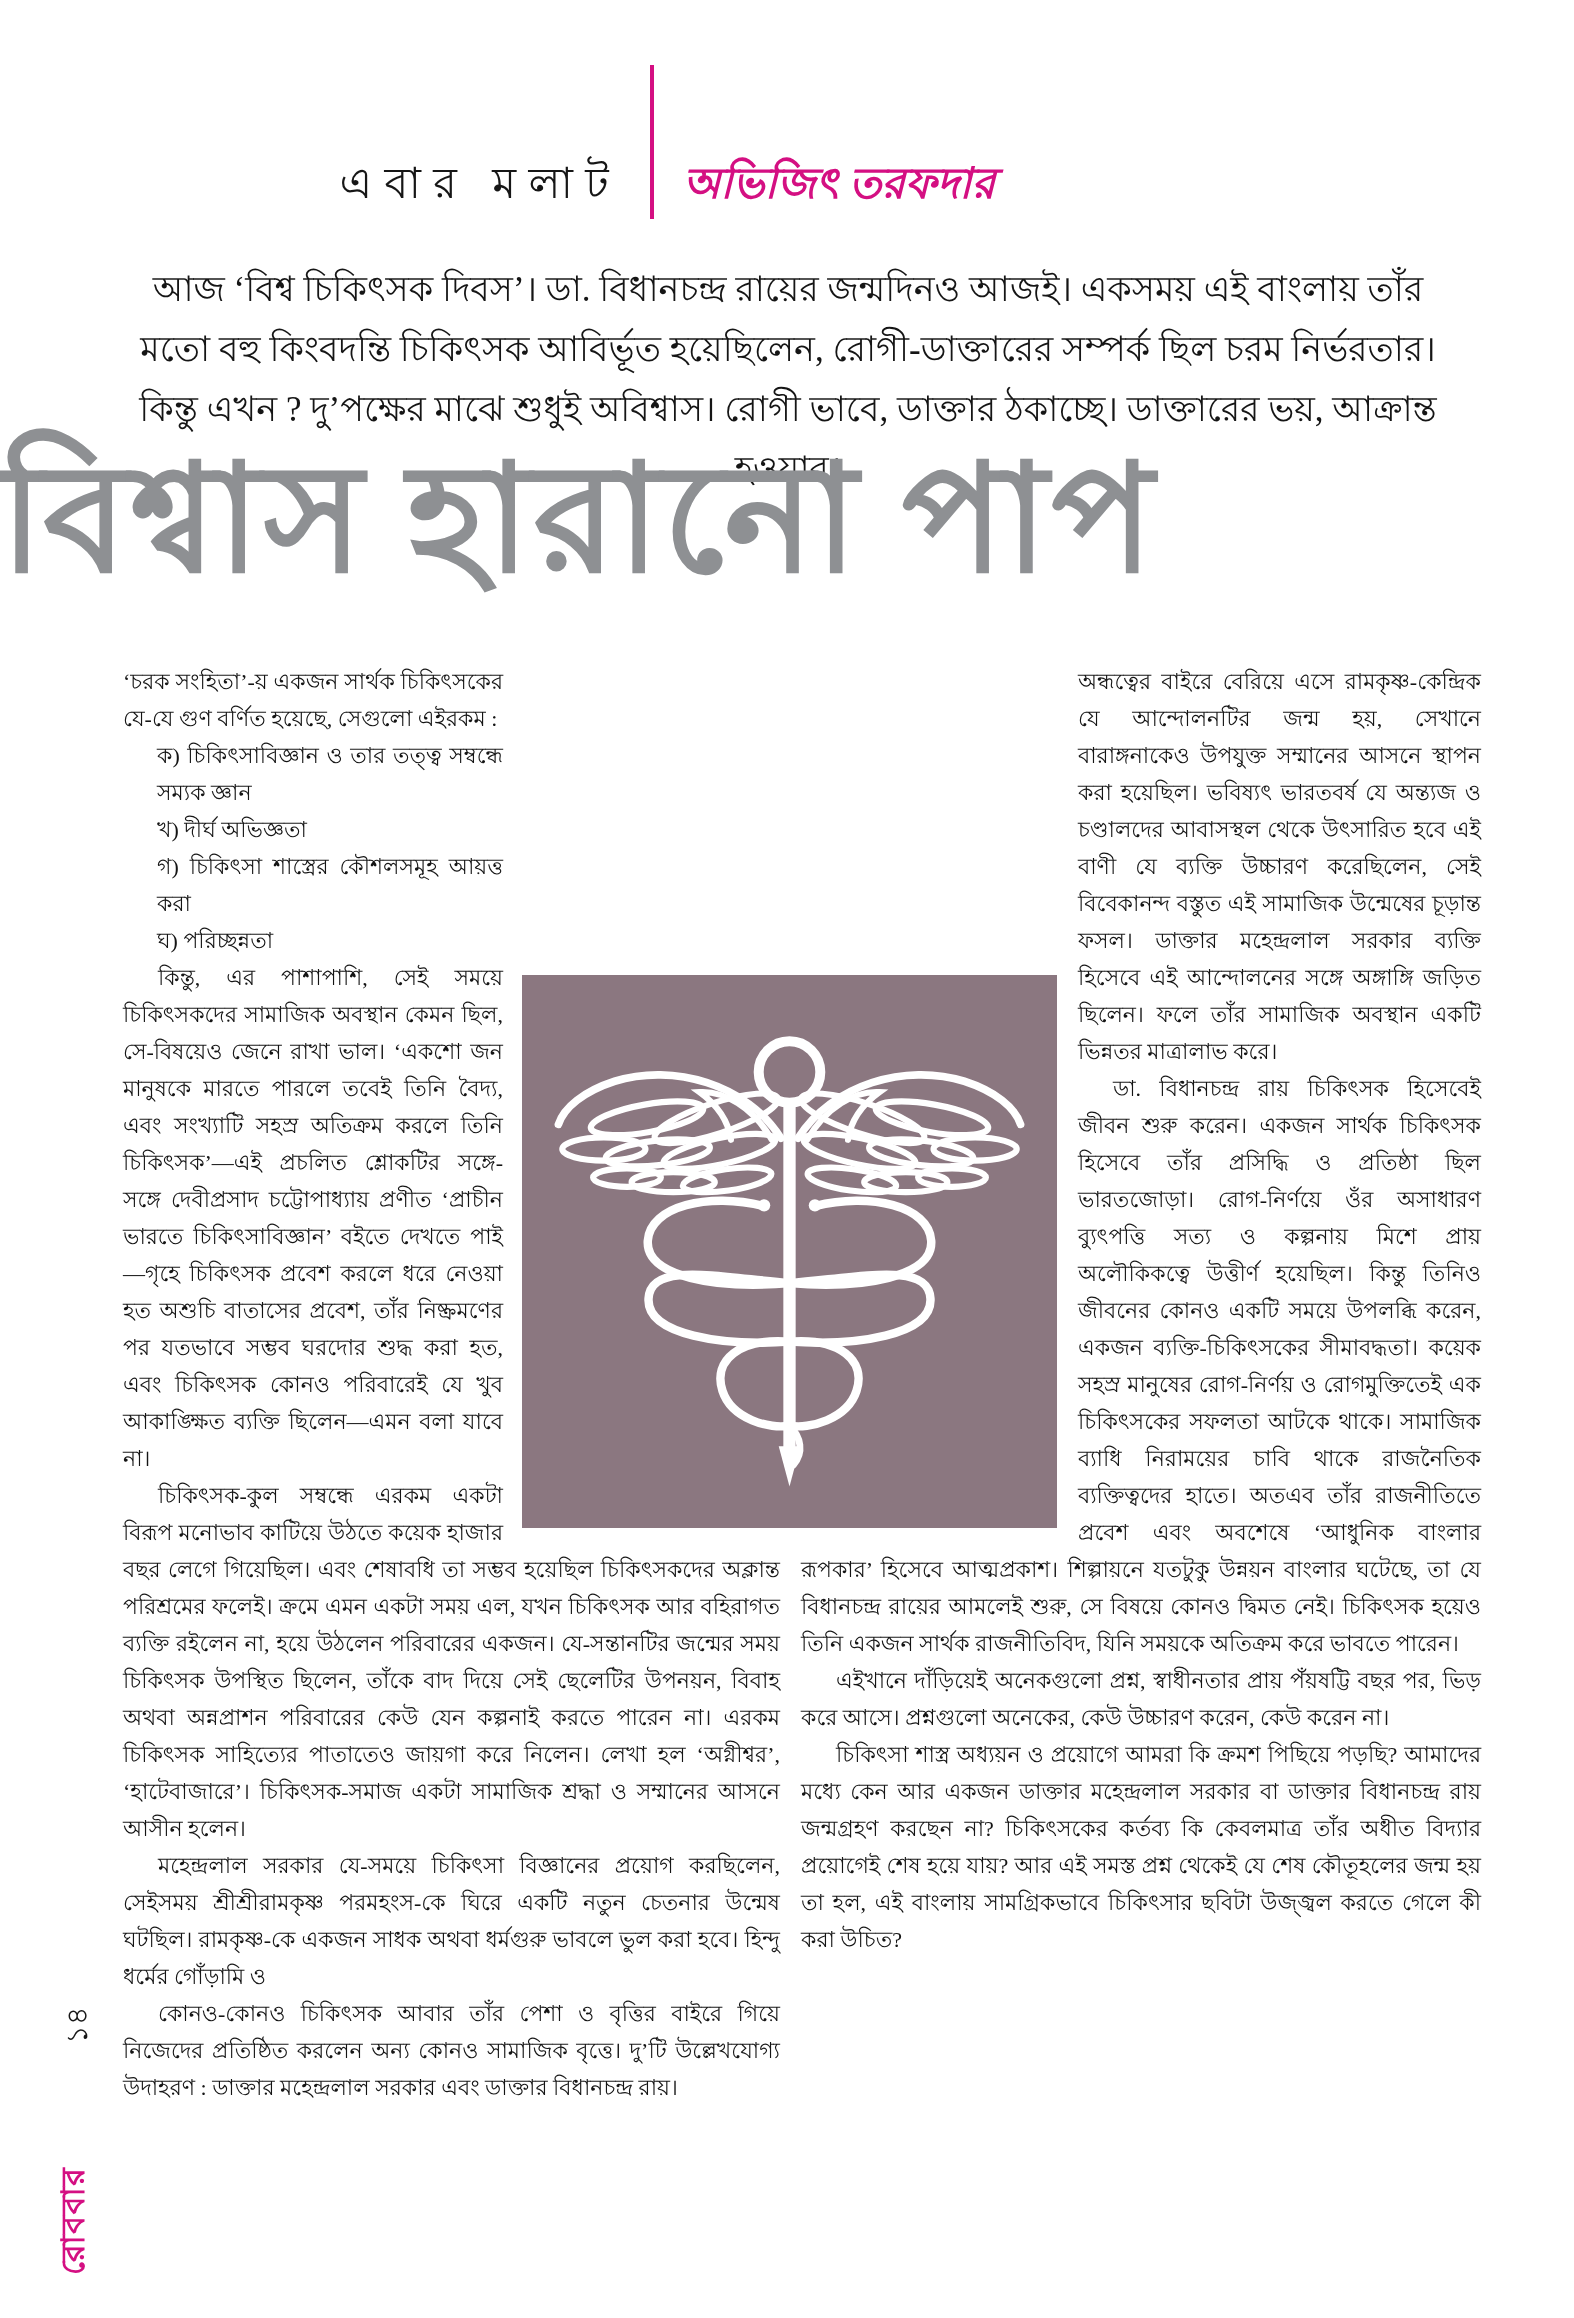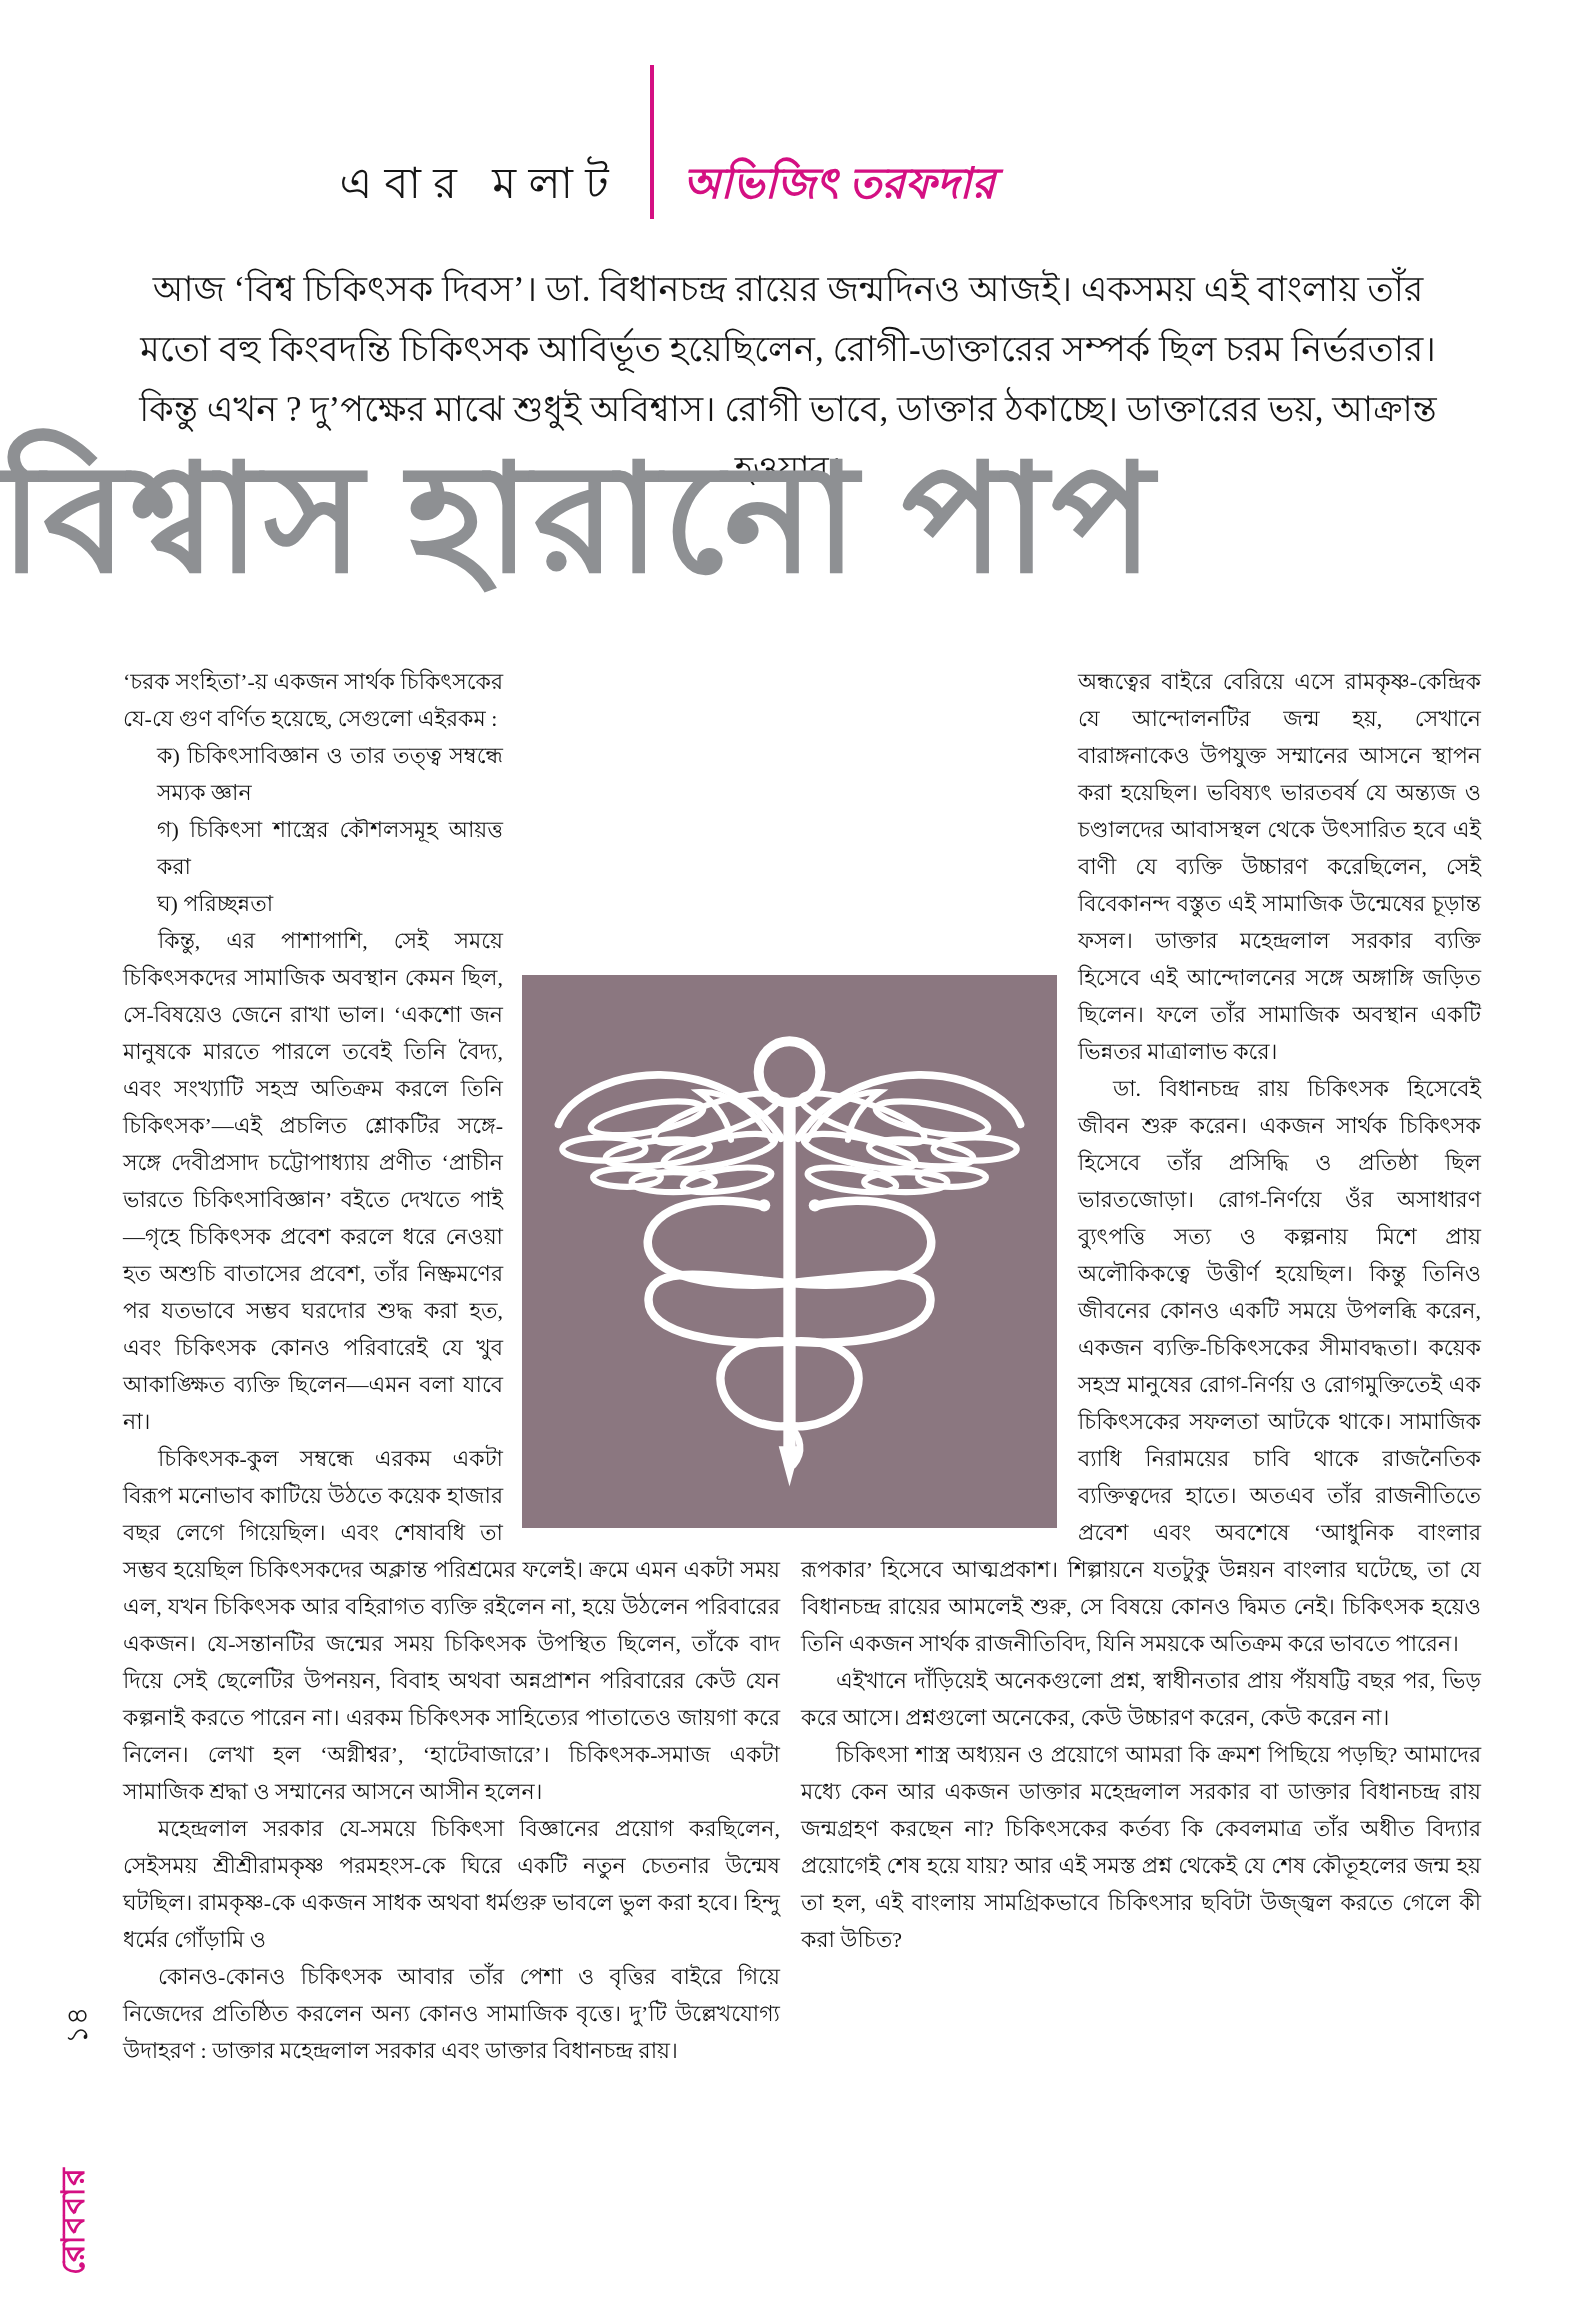--- a/index.html
+++ b/index.html
@@ -54,20 +54,21 @@
   </div>
 
   <div class="lead">আজ ‘বিশ্ব চিকিৎসক দিবস’। ডা. বিধানচন্দ্র রায়ের জন্মদিনও আজই। একসময় এই বাংলায় তাঁর মতো বহু কিংবদন্তি চিকিৎসক আবির্ভূত হয়েছিলেন, রোগী-ডাক্তারের সম্পর্ক ছিল চরম নির্ভরতার। কিন্তু এখন ? দু’পক্ষের মাঝে শুধুই অবিশ্বাস। রোগী ভাবে, ডাক্তার ঠকাচ্ছে। ডাক্তারের ভয়, আক্রান্ত হওয়ার।</div>
 
   <h1 class="headline">বিশ্বাস হারানো পাপ</h1>
 
   <div class="col col-left">
     <div class="img-spacer-right"></div>
     <p>‘চরক সংহিতা’-য় একজন সার্থক চিকিৎসকের যে-যে গুণ বর্ণিত হয়েছে, সেগুলো এইরকম :</p>
     <div class="list-item">ক) চিকিৎসাবিজ্ঞান ও তার তত্ত্ব সম্বন্ধে সম্যক জ্ঞান</div>
+    <div class="list-item">খ) দীর্ঘ অভিজ্ঞতা</div>
     <div class="list-item">গ) চিকিৎসা শাস্ত্রের কৌশলসমূহ আয়ত্ত করা</div>
     <div class="list-item">ঘ) পরিচ্ছন্নতা</div>
     <p class="indent">কিন্তু, এর পাশাপাশি, সেই সময়ে চিকিৎসকদের সামাজিক অবস্থান কেমন ছিল, সে-বিষয়েও জেনে রাখা ভাল। ‘একশো জন মানুষকে মারতে পারলে তবেই তিনি বৈদ্য, এবং সংখ্যাটি সহস্র অতিক্রম করলে তিনি চিকিৎসক’—এই প্রচলিত শ্লোকটির সঙ্গে-সঙ্গে দেবীপ্রসাদ চট্টোপাধ্যায় প্রণীত ‘প্রাচীন ভারতে চিকিৎসাবিজ্ঞান’ বইতে দেখতে পাই—গৃহে চিকিৎসক প্রবেশ করলে ধরে নেওয়া হত অশুচি বাতাসের প্রবেশ, তাঁর নিষ্ক্রমণের পর যতভাবে সম্ভব ঘরদোর শুদ্ধ করা হত, এবং চিকিৎসক কোনও পরিবারেই যে খুব আকাঙ্ক্ষিত ব্যক্তি ছিলেন—এমন বলা যাবে না।</p>
     <p class="indent">চিকিৎসক-কুল সম্বন্ধে এরকম একটা বিরূপ মনোভাব কাটিয়ে উঠতে কয়েক হাজার বছর লেগে গিয়েছিল। এবং শেষাবধি তা সম্ভব হয়েছিল চিকিৎসকদের অক্লান্ত পরিশ্রমের ফলেই। ক্রমে এমন একটা সময় এল, যখন চিকিৎসক আর বহিরাগত ব্যক্তি রইলেন না, হয়ে উঠলেন পরিবারের একজন। যে-সন্তানটির জন্মের সময় চিকিৎসক উপস্থিত ছিলেন, তাঁকে বাদ দিয়ে সেই ছেলেটির উপনয়ন, বিবাহ অথবা অন্নপ্রাশন পরিবারের কেউ যেন কল্পনাই করতে পারেন না। এরকম চিকিৎসক সাহিত্যের পাতাতেও জায়গা করে নিলেন। লেখা হল ‘অগ্নীশ্বর’, ‘হাটেবাজারে’। চিকিৎসক-সমাজ একটা সামাজিক শ্রদ্ধা ও সম্মানের আসনে আসীন হলেন।</p>
     <p class="indent">মহেন্দ্রলাল সরকার যে-সময়ে চিকিৎসা বিজ্ঞানের প্রয়োগ করছিলেন, সেইসময় শ্রীশ্রীরামকৃষ্ণ পরমহংস-কে ঘিরে একটি নতুন চেতনার উন্মেষ ঘটছিল। রামকৃষ্ণ-কে একজন সাধক অথবা ধর্মগুরু ভাবলে ভুল করা হবে। হিন্দু ধর্মের গোঁড়ামি ও</p>
     <p class="indent">কোনও-কোনও চিকিৎসক আবার তাঁর পেশা ও বৃত্তির বাইরে গিয়ে নিজেদের প্রতিষ্ঠিত করলেন অন্য কোনও সামাজিক বৃত্তে। দু’টি উল্লেখযোগ্য উদাহরণ : ডাক্তার মহেন্দ্রলাল সরকার এবং ডাক্তার বিধানচন্দ্র রায়।</p>
   </div>
 
   <div class="col col-right">
     <div class="img-spacer-left"></div>

